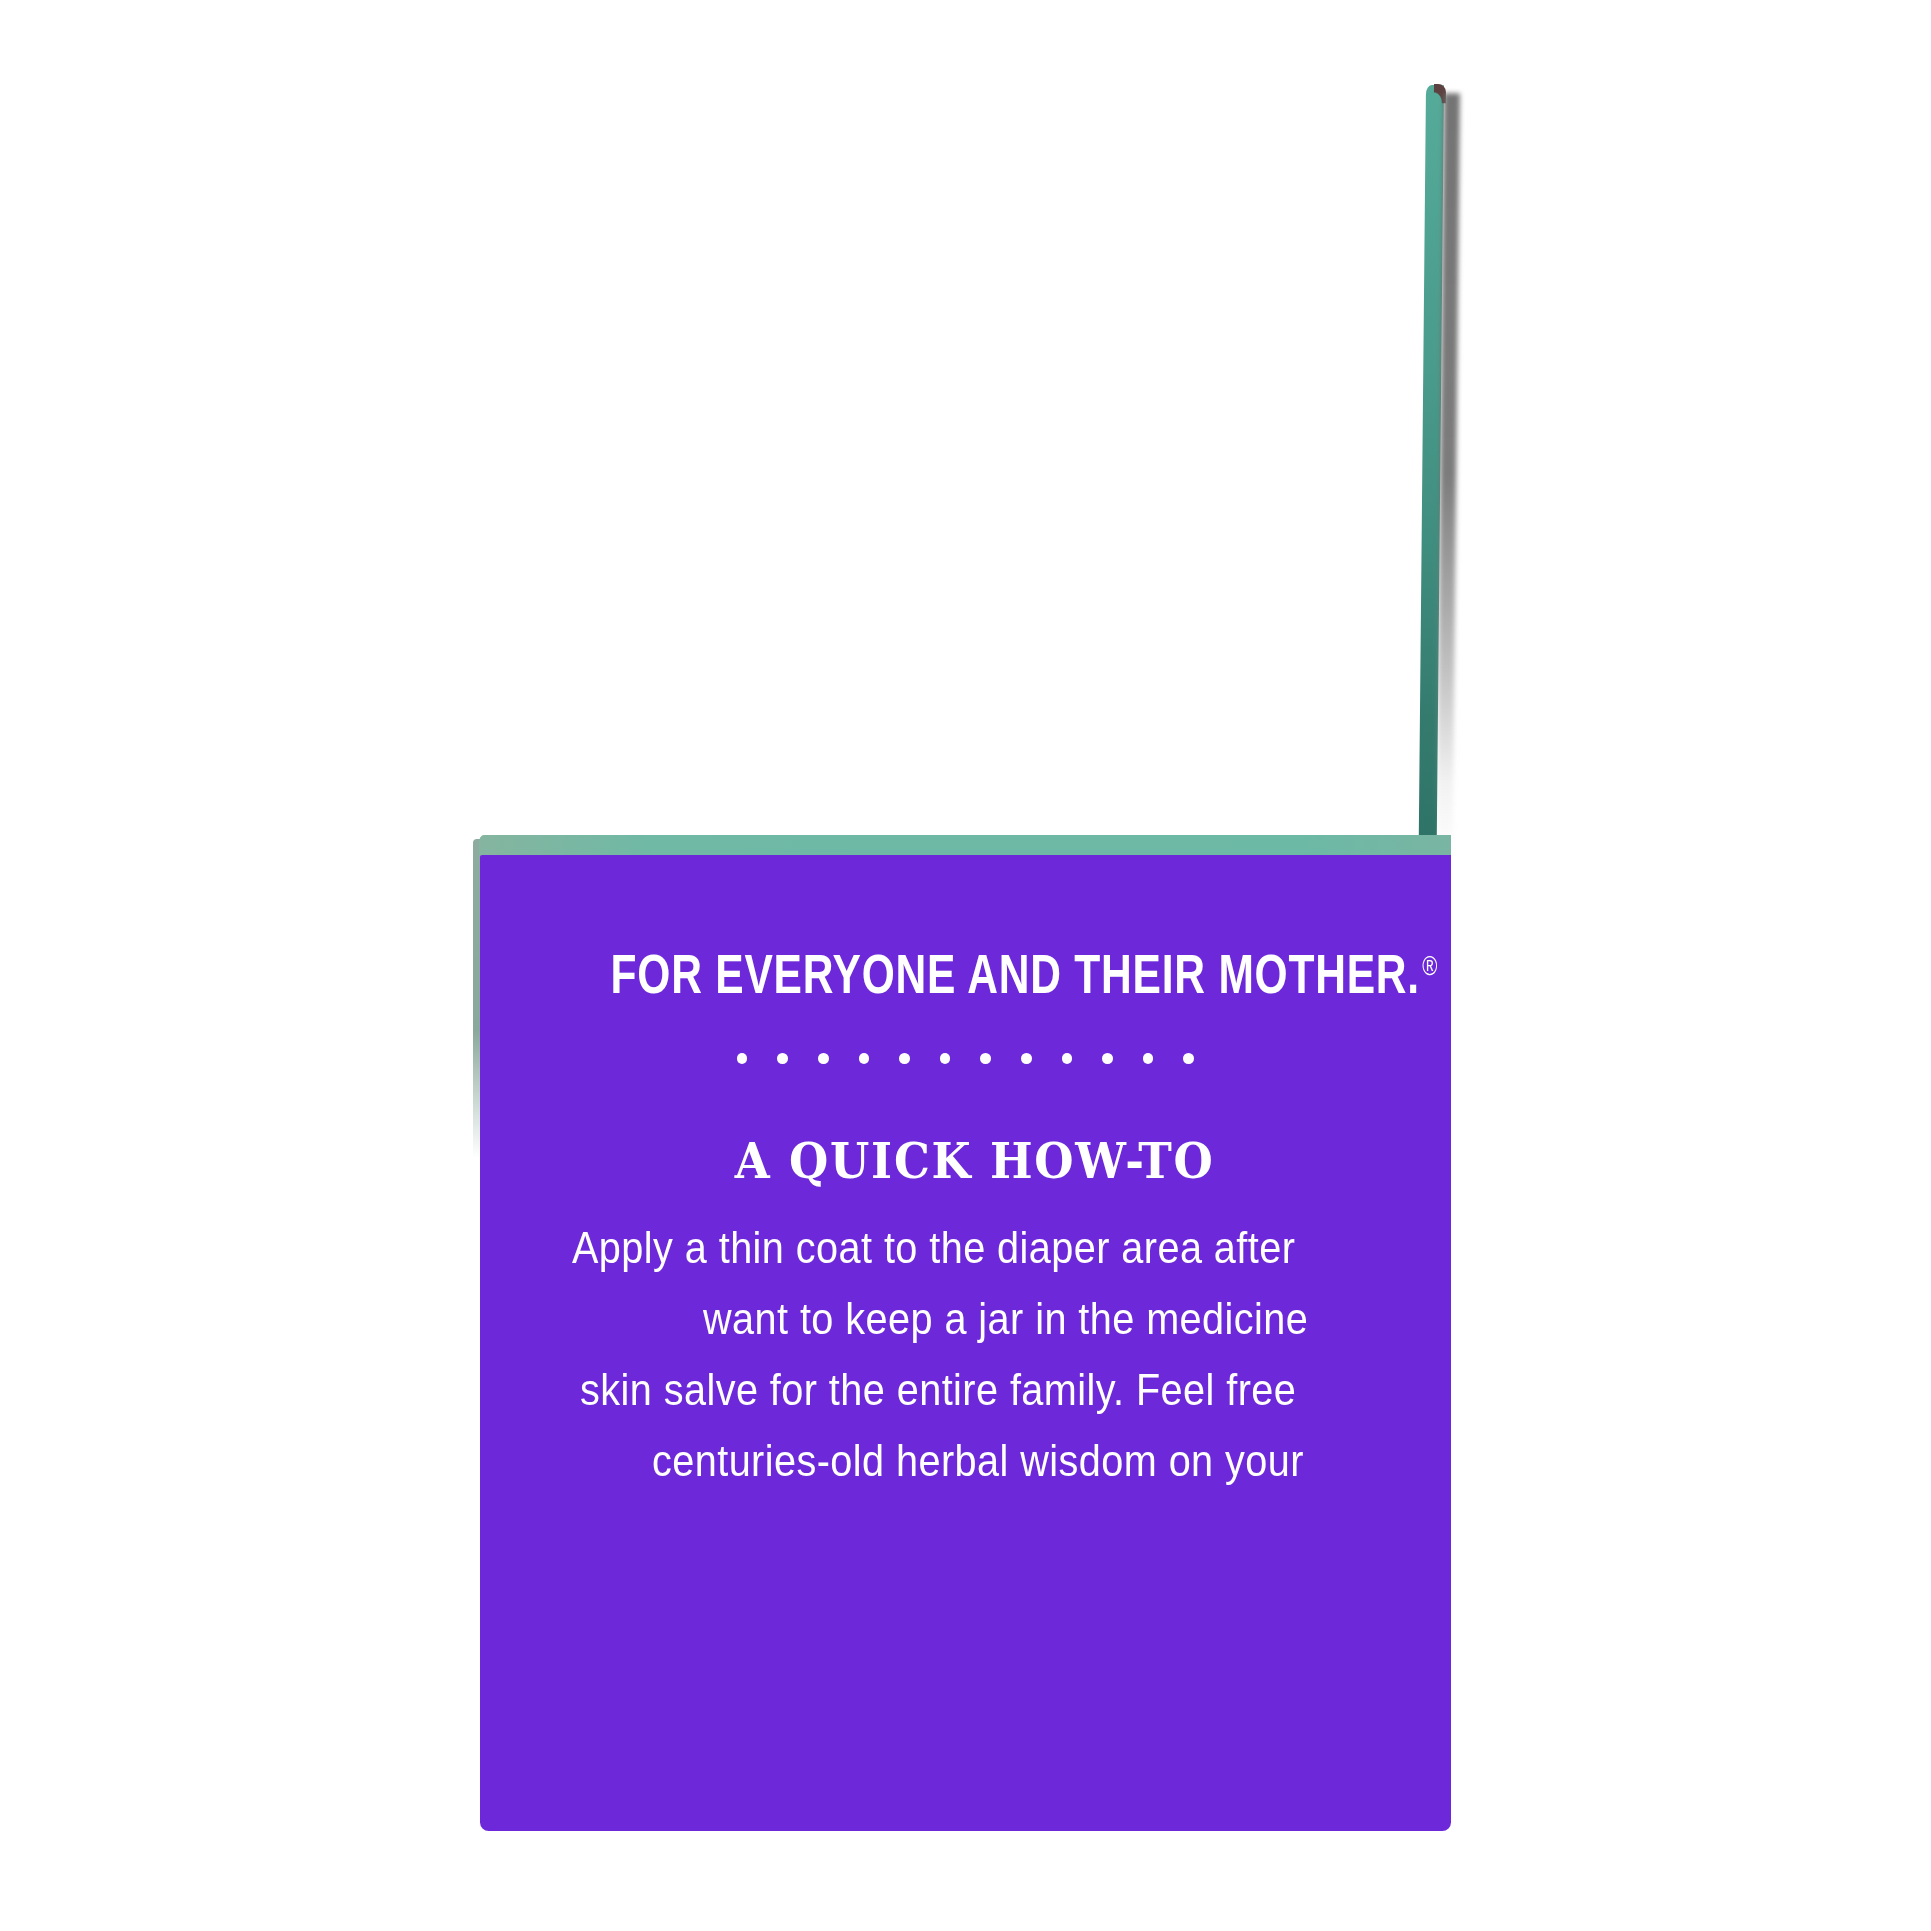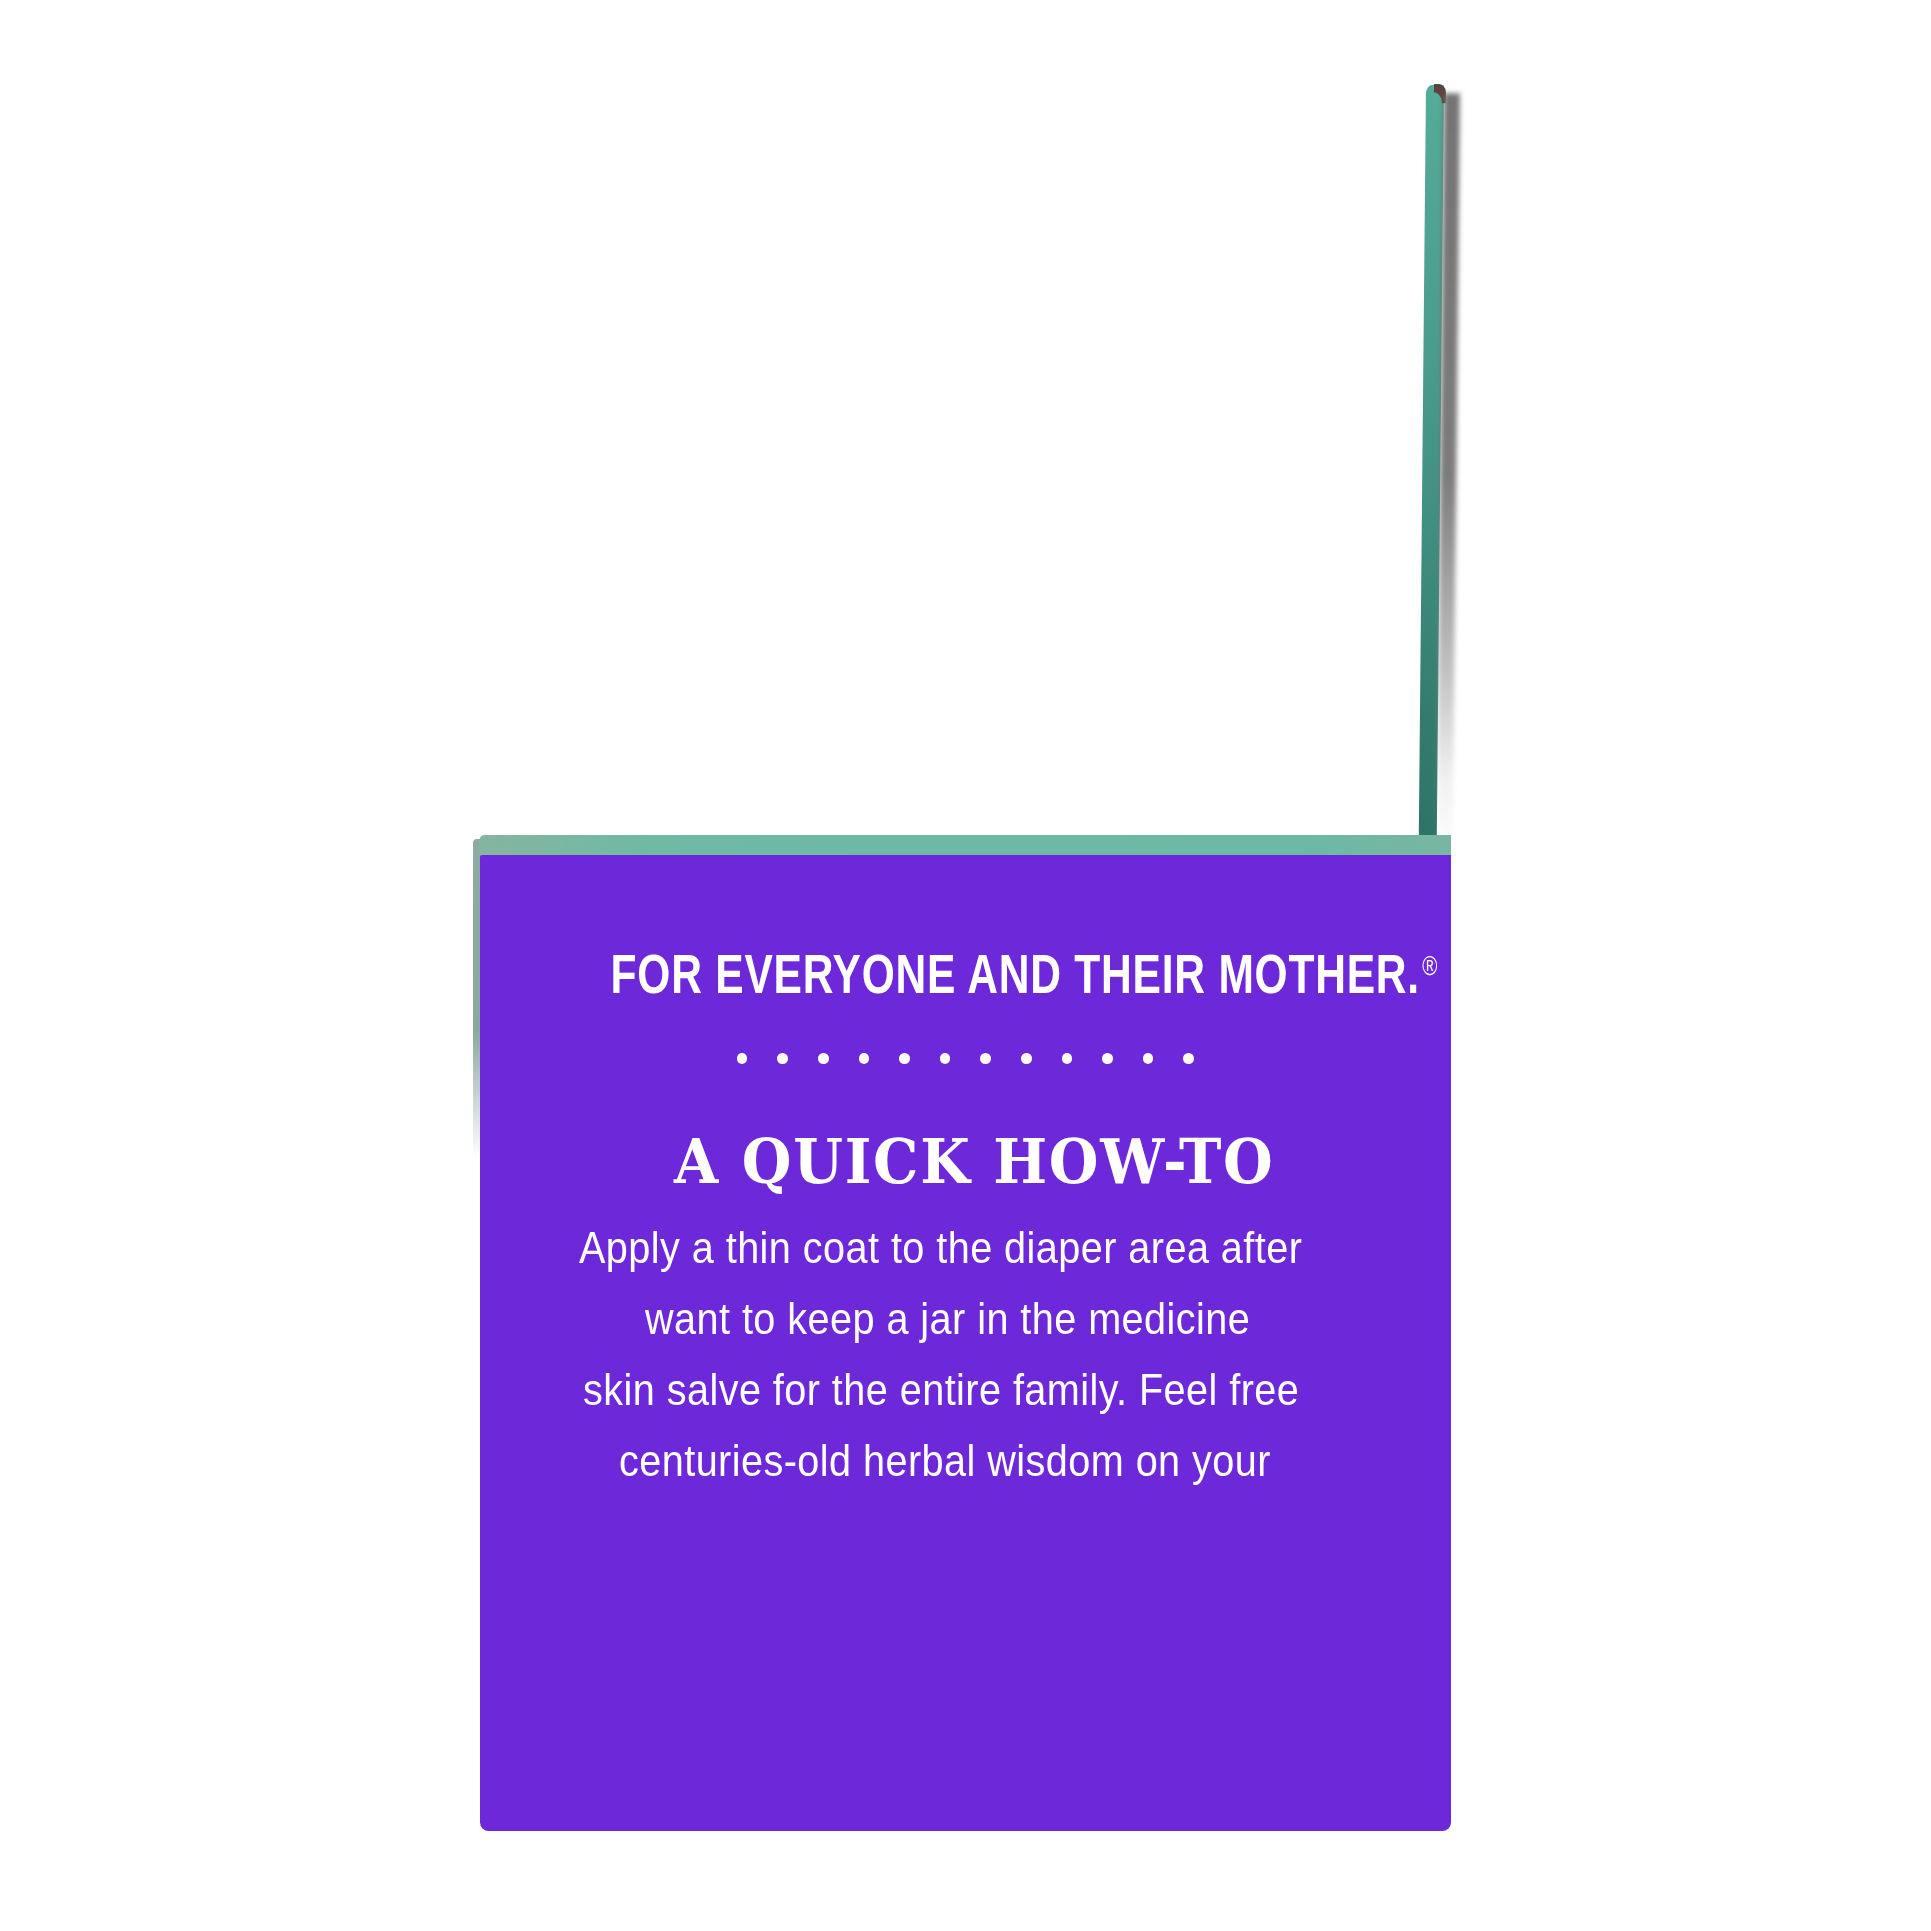--- a/index.html
+++ b/index.html
@@ -133,40 +133,40 @@
   .dot {
     width: 10.6px;
     height: 10.6px;
     border-radius: 50%;
     background: #ffffff;
   }
 
   
   .howto-title {
     margin-top: 73px;
-    font-size: 62px;
+    font-size: 49px;
     line-height: 49px;
     white-space: nowrap;
     padding-left: 18px;
   }
   .howto-title > span {
     display: inline-block;
     font-family: "DejaVu Serif", serif;
     font-weight: 700;
     letter-spacing: 1.9px;
     transform: scaleX(0.92);
     transform-origin: 50% 50%;
   }
 
   
   .body-text {
     margin-top: 26px;
-    margin-left: 67px;
+    margin-left: 27px;
     width: 869px;
-    text-align: center;
+    text-align: right;
   }
   .body-line {
     height: 71px;
     white-space: nowrap;
   }
   .body-line > span {
     display: inline-block;
     font-size: 44px;
     line-height: 71px;
     transform: scaleX(0.9);

